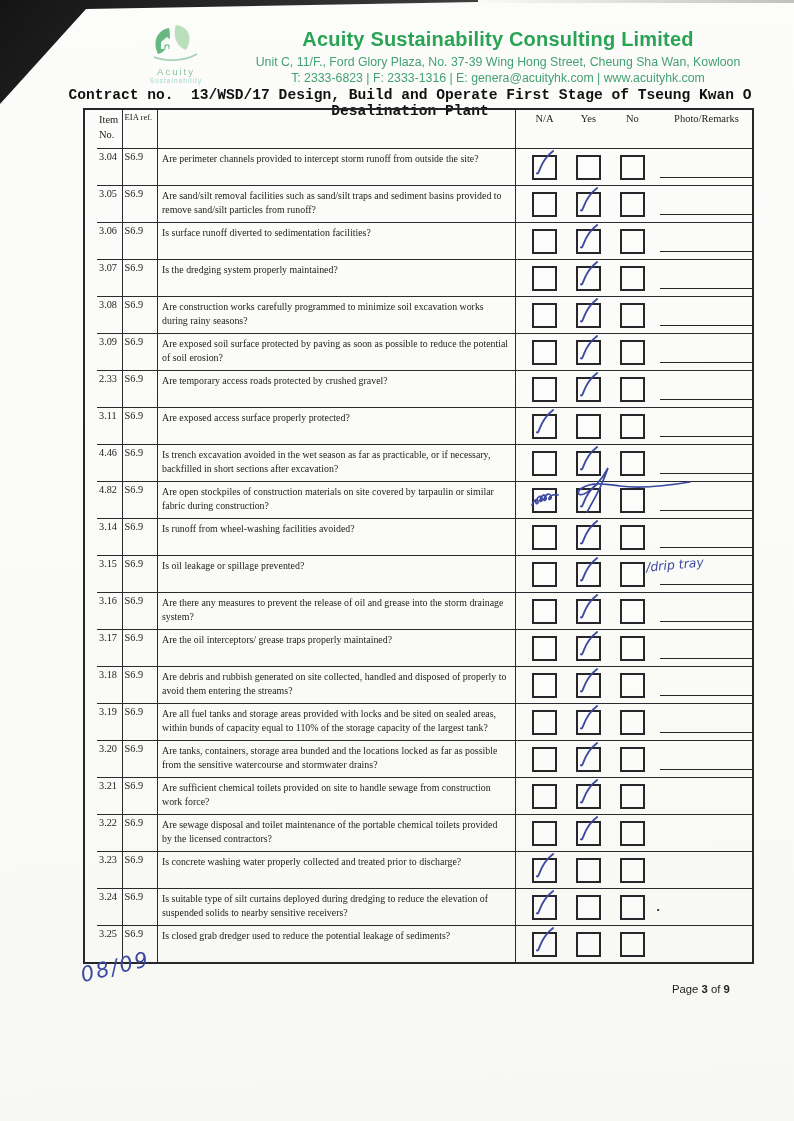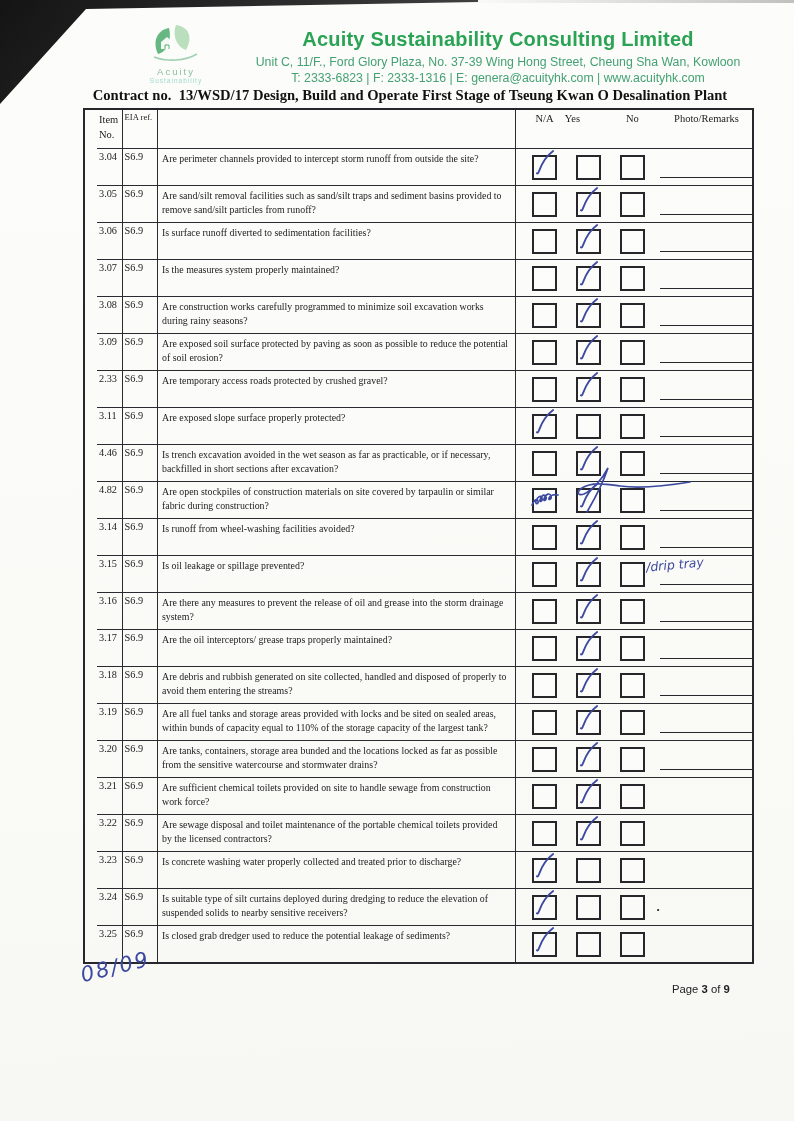--- a/index.html
+++ b/index.html
@@ -14,35 +14,35 @@
   
   .logo{position:absolute;left:138px;top:24px;width:76px;text-align:center;z-index:2;}
   .logo svg{display:block;margin:0 auto;}
   .logo .brand{font-family:"Liberation Sans",sans-serif;font-size:9.5px;letter-spacing:2px;color:#6fae86;opacity:.8;}
   .logo .tagline{font-family:"Liberation Sans",sans-serif;font-size:6.5px;letter-spacing:1px;color:#8fd2c4;opacity:.85;}
   .head-text{position:absolute;left:220px;top:28px;width:556px;text-align:center;font-family:"Liberation Sans",sans-serif;}
   .company{font-size:20px;font-weight:bold;color:#2aa355;letter-spacing:.2px;}
   .addr{margin-top:4px;font-size:12.3px;color:#44a173;}
   .contact{margin-top:2px;font-size:12.3px;color:#44a173;}
   .contract{position:absolute;left:60px;top:87px;width:700px;text-align:center;
-    font-family:Liberation Serif, serif;font-weight:bold;font-size:14.6px;color:#111;white-space:pre-wrap;}
+    font-family:Liberation Mono, monospace;font-weight:bold;font-size:14.6px;color:#111;white-space:pre-wrap;}
 
   
   .tbl{position:absolute;left:83px;top:108px;width:667px;border:2px solid #26262b;background:transparent;z-index:2;}
   .trow{display:flex;min-height:36px;border-top:1.5px solid #2a2a30;position:relative;margin-left:12px;}
   .trow.thead{border-top:none;min-height:38px;}
   .c{box-sizing:border-box;}
   .c-item{width:26px;border-right:1.5px solid #2a2a30;font-size:10.3px;padding:2px 1px 0 2px;}
   .c-ref{width:36px;border-right:1.5px solid #2a2a30;font-size:10.3px;padding:2px 1px 0 2px;}
   .c-q{width:365px;border-right:1.5px solid #2a2a30;font-size:9.9px;line-height:13.5px;padding:3px 6px 2px 4px;}
   .c-checks{width:240px;position:relative;overflow:visible;}
   .thead .c-item{font-size:10.5px;line-height:15px;}
   .thead .c-ref{font-size:8.6px;}
   .hlabel{position:absolute;top:3px;font-size:10.5px;transform:translateX(-50%);white-space:nowrap;}
-  .hl-na{left:28px;} .hl-yes{left:56px;} .hl-no{left:116px;} .hl-photo{left:190px;}
+  .hl-na{left:28px;} .hl-yes{left:72px;} .hl-no{left:116px;} .hl-photo{left:190px;}
 
   .box{position:absolute;top:50%;margin-top:-12px;width:21px;height:21px;border:2px solid #26262b;background:rgba(255,255,255,.35);}
   .b-na{left:16px;} .b-yes{left:60px;} .b-no{left:104px;}
   .tick{position:absolute;left:-2px;top:-9px;width:26px;height:31px;overflow:visible;}
   .tick path,.scrib path,.tailsvg path{stroke:#3c49a0;stroke-width:1.7;fill:none;stroke-linecap:round;}
   .scrib{position:absolute;left:-4px;top:0px;width:30px;height:22px;overflow:visible;}
   .tailsvg{position:absolute;left:28px;top:-30px;width:152px;height:64px;overflow:visible;z-index:5;pointer-events:none;}
   .remark-line{position:absolute;left:144px;bottom:7px;width:92px;border-bottom:1.6px solid #26262b;}
   .remark-hand{position:absolute;left:130px;top:1px;font-family:"DejaVu Sans",sans-serif;font-style:italic;
     font-size:12.5px;color:#3c49a0;transform:rotate(-5deg);white-space:nowrap;z-index:4;}
@@ -135,21 +135,21 @@
               </svg>
             </span>
       <span class="box b-no"></span>
     <span class="remark-line"></span>
           </div>
   </div>
 
   <div class="trow">
     <div class="c c-item item">3.07</div>
     <div class="c c-ref ref">S6.9</div>
-    <div class="c c-q q">Is the measures system properly maintained?</div>
+    <div class="c c-q q">Is the dredging system properly maintained?</div>
     <div class="c c-checks checks">
       <span class="box b-na"></span>
       <span class="box b-yes">
               <svg class="tick" viewBox="0 0 24 28">
                 <path d="M4.5 23 C5 23.8 5.8 23.2 6.5 21 C9 14 13.5 7 19.5 2.5"></path>
               </svg>
             </span>
       <span class="box b-no"></span>
     <span class="remark-line"></span>
           </div>
@@ -199,21 +199,21 @@
               </svg>
             </span>
       <span class="box b-no"></span>
     <span class="remark-line"></span>
           </div>
   </div>
 
   <div class="trow">
     <div class="c c-item item">3.11</div>
     <div class="c c-ref ref">S6.9</div>
-    <div class="c c-q q">Are exposed slope surface properly protected?</div>
+    <div class="c c-q q">Are exposed access surface properly protected?</div>
     <div class="c c-checks checks">
       <span class="box b-na">
               <svg class="tick" viewBox="0 0 24 28">
                 <path d="M4.5 23 C5 23.8 5.8 23.2 6.5 21 C9 14 13.5 7 19.5 2.5"></path>
               </svg>
             </span>
       <span class="box b-yes"></span>
       <span class="box b-no"></span>
     <span class="remark-line"></span>
           </div>

